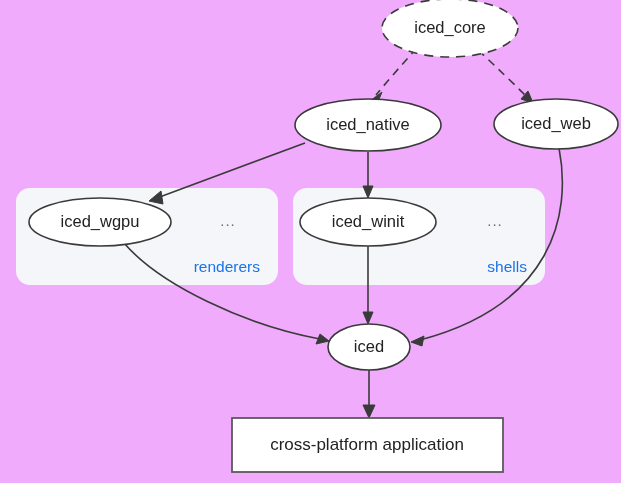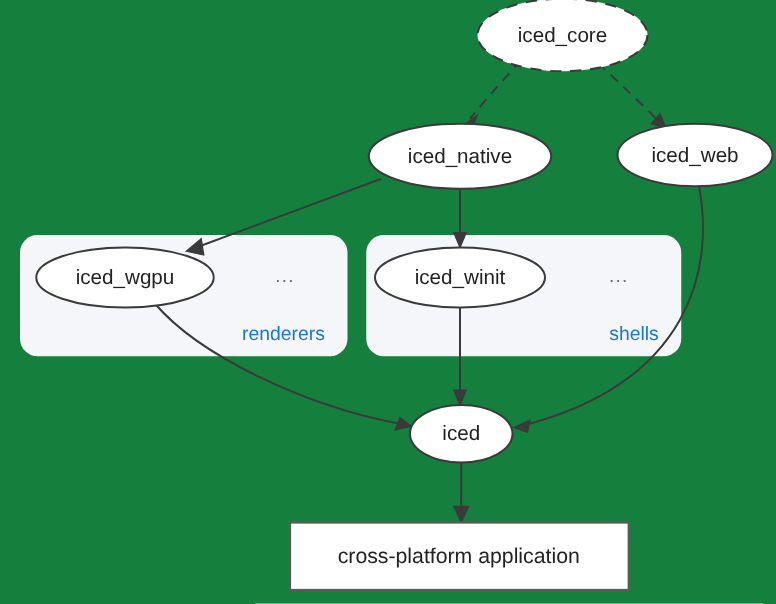--- a/index.html
+++ b/index.html
@@ -7,21 +7,21 @@
     padding: 0;
     background: #ffffff;
   }
   body {
     font-family: "Liberation Sans", sans-serif;
   }
   #diagram-root {
     position: relative;
     width: 621px;
     height: 483px;
-    background: #15803d;
+    background: #f0abfc;
     overflow: hidden;
   }
   #diagram-svg {
     display: block;
     width: 621px;
     height: 483px;
   }
   .cluster-rect {
     fill: #f4f6f9;
     stroke: none;

